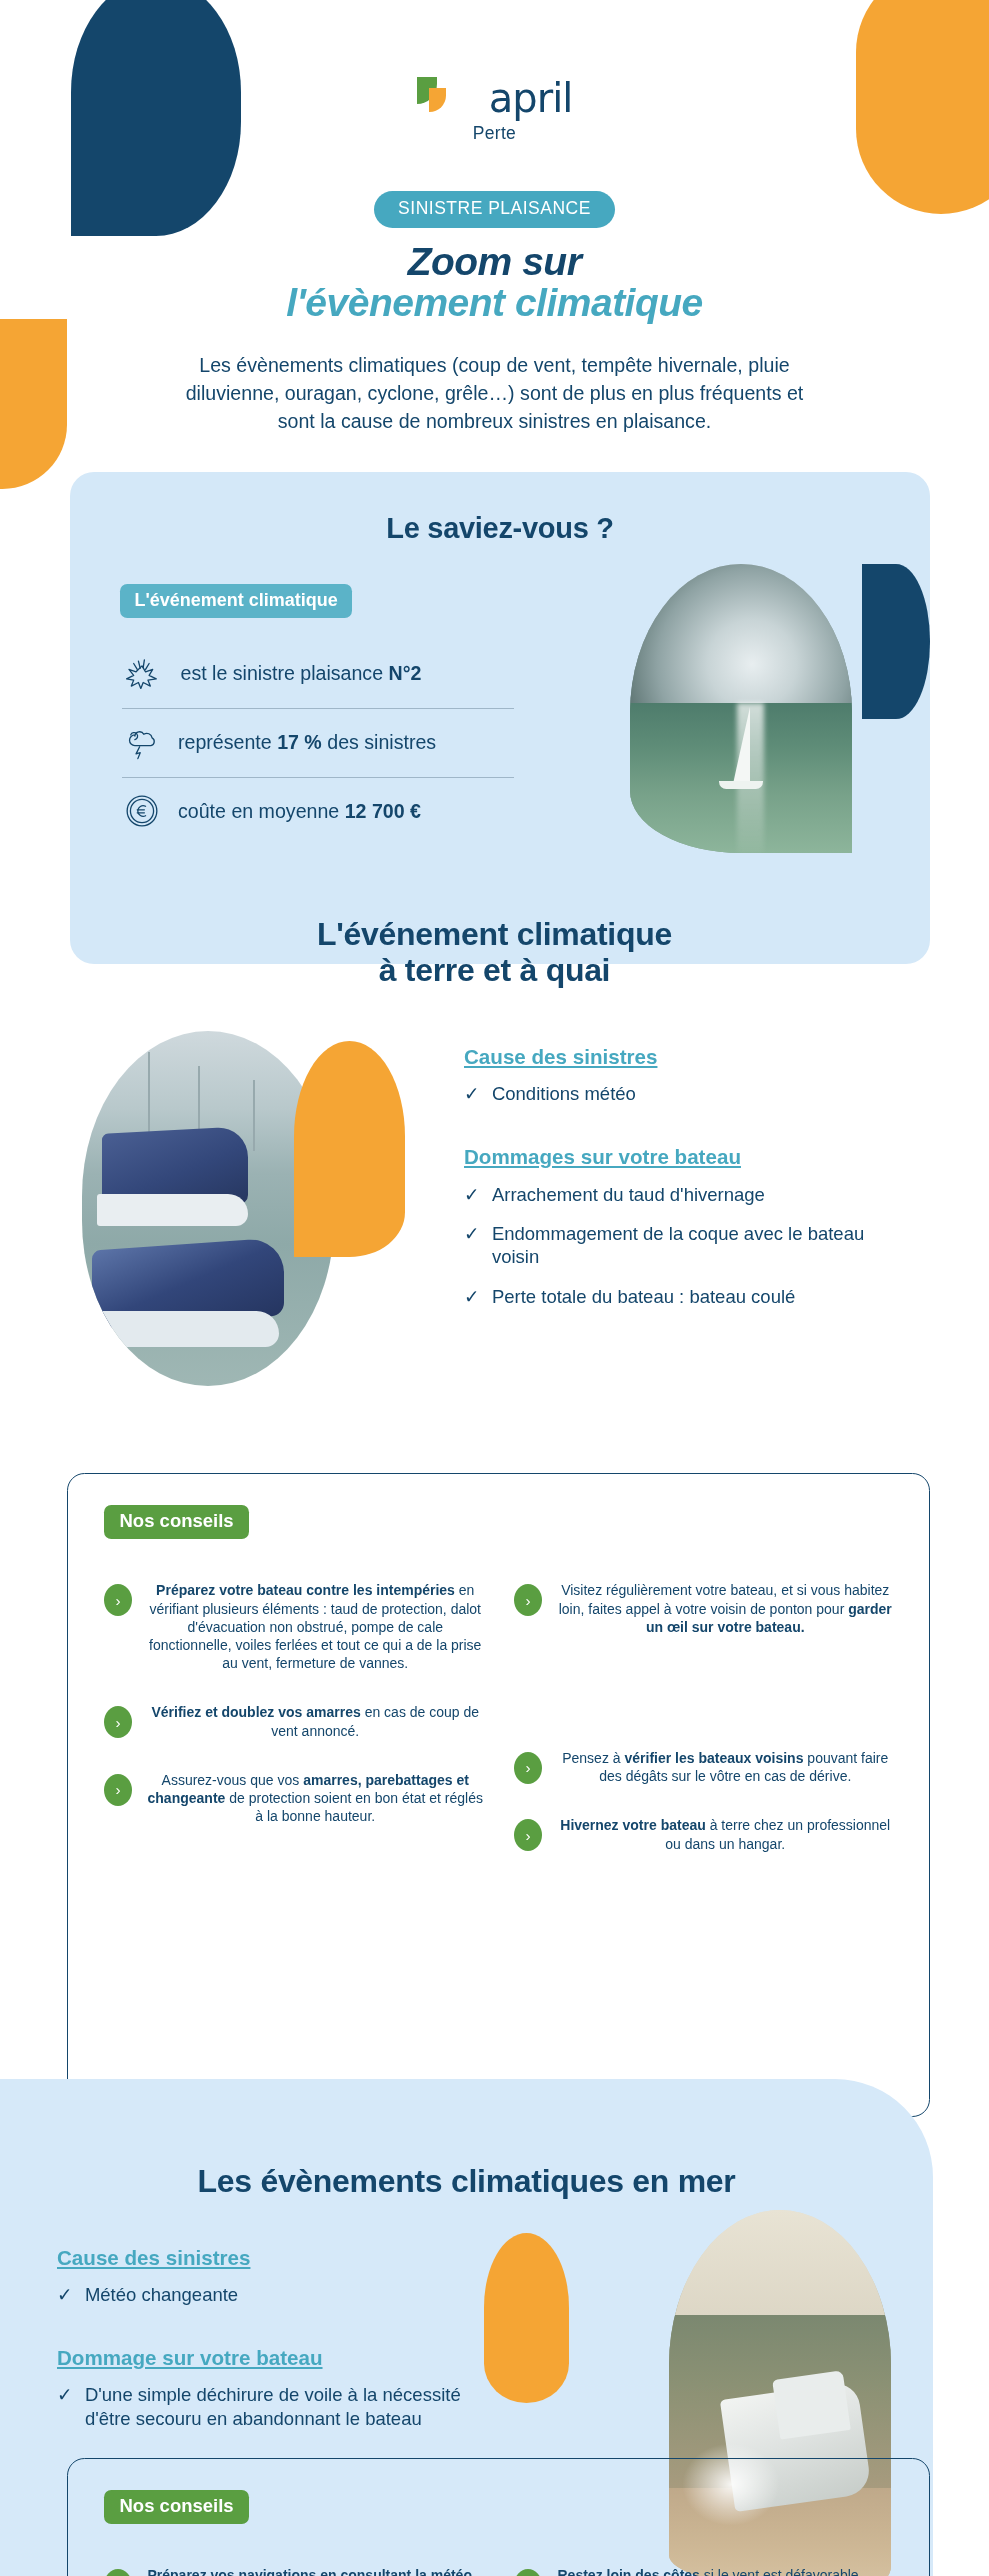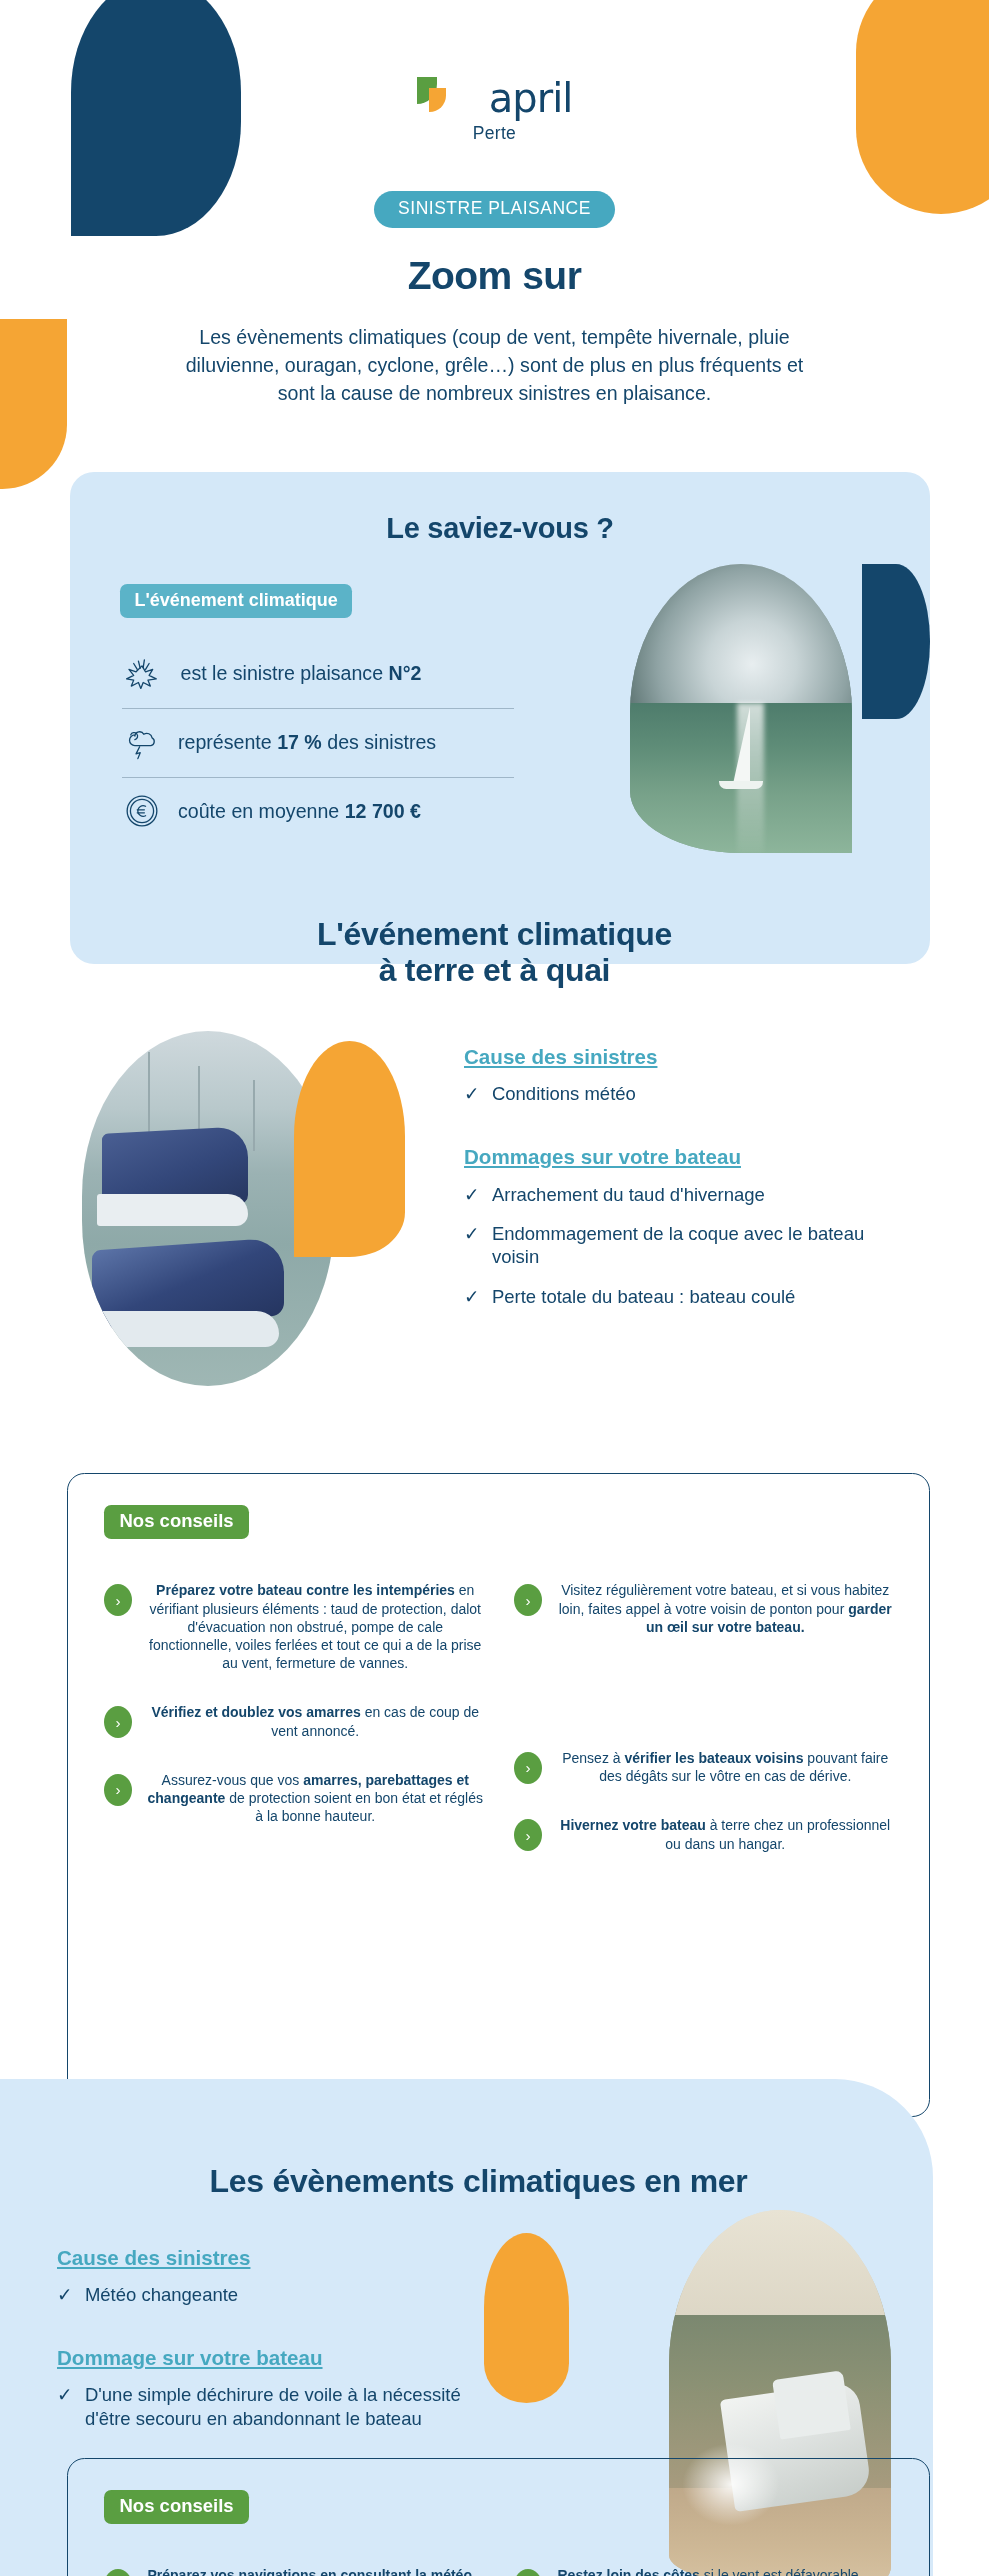--- a/index.html
+++ b/index.html
@@ -90,26 +90,27 @@
     background:var(--teal);
     color:#fff;
     font-size:17.5px;
     letter-spacing:0.5px;
     padding:7.2px 24px 8.2px;
     border-radius:20.6px;
     margin-top:47px;
   }
 
   .hero-title{
-    margin-top:27px;
+    margin-top:13px;
     font-size:39px;
     font-weight:700;
     line-height:1.07;
     color:var(--navy);
     letter-spacing:-0.5px;
+    font-style:italic;
   }
   .hero-title .accent{ color:var(--teal); display:block; }
 
   .hero-intro{
     margin:28px auto 0;
     max-width:629px;
     font-size:19.6px;
     line-height:1.42;
     color:var(--navy);
     font-weight:400;
@@ -313,21 +314,21 @@
   .tip-text b{ font-weight:700; }
 
   
   .mer-bg{
     position:absolute; left:0; top:2079px;
     width:933px; height:1069px;
     background:var(--lightblue2);
     border-top-right-radius:98px;
   }
   .mer-title{
-    position:absolute; left:12px; top:2163px; width:933px;
+    position:absolute; left:0; top:2163px; width:933px;
     text-align:center;
     font-size:32px; font-weight:700; color:var(--navy);
     letter-spacing:-0.3px;
   }
   .mer-col{ position:absolute; left:57px; top:2246px; width:428px; }
   .mer-photo{
     position:absolute; right:98px; top:2210px;
     width:222px; height:376px;
     border-radius:111px 111px 111px 111px / 155px 155px 31px 31px;
     border-bottom-right-radius:20.6px;
@@ -389,20 +390,21 @@
       </div>
       <div class="logo-sub">Perte</div>
     </div>
 
     <div>
       <span class="pill-badge">SINISTRE PLAISANCE</span>
     </div>
 
     <h1 class="hero-title">
       <span>Zoom sur</span>
+      <span class="accent">l'évènement climatique</span>
     </h1>
 
     <p class="hero-intro">Les évènements climatiques (coup de vent, tempête hivernale, pluie diluvienne, ouragan, cyclone, grêle…) sont de plus en plus fréquents et sont la cause de nombreux sinistres en plaisance.</p>
   </div>
 
   <div class="saviez-card">
     <div class="saviez-title">Le saviez-vous ?</div>
 
     <span class="saviez-badge">L'événement climatique</span>
 

